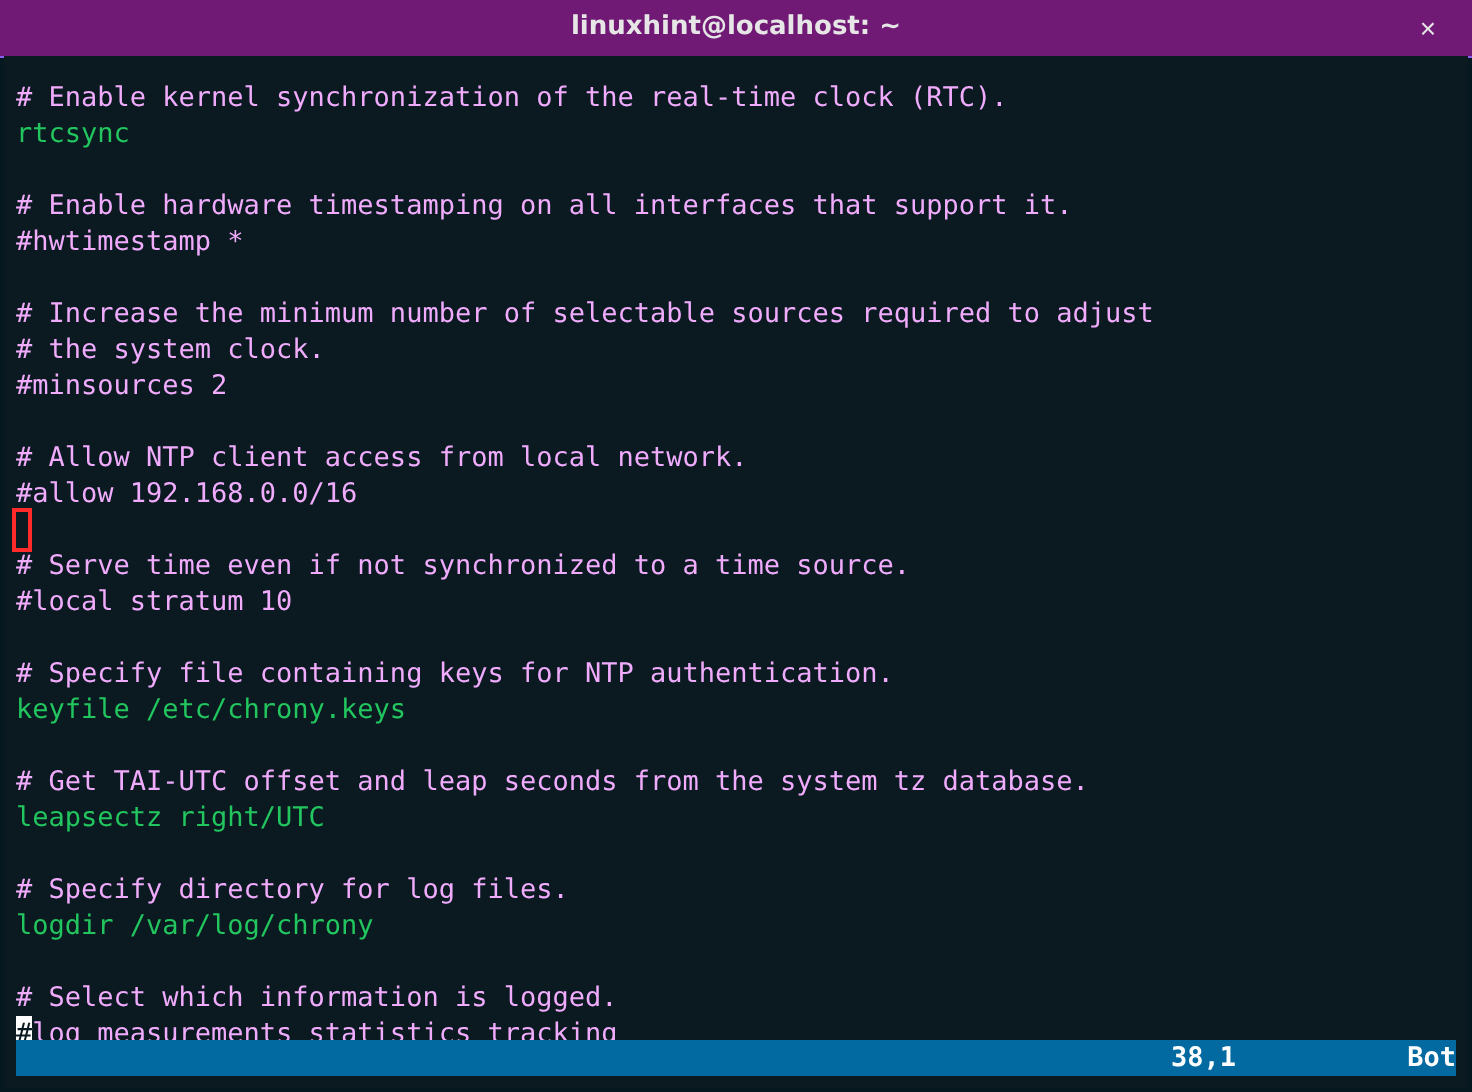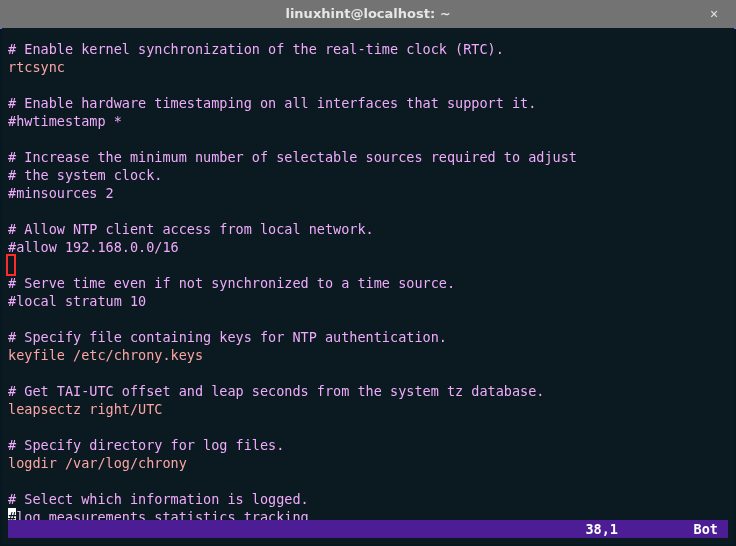--- a/index.html
+++ b/index.html
@@ -1,28 +1,28 @@
 <!DOCTYPE html>
 <html><head>
 <meta charset="utf-8">
 <style>
   html,body{margin:0;padding:0;width:736px;height:546px;background:#05181f;font-family:"DejaVu Sans Mono","Liberation Mono",monospace;font-size:13.5px;line-height:18px;overflow:hidden;color:#e6e6e6}
-  .titlebar{height:28px;background:#737373;display:flex;align-items:center;justify-content:center;position:relative;border-bottom:1px solid #8b5cf6}
+  .titlebar{height:28px;background:#701a75;display:flex;align-items:center;justify-content:center;position:relative;border-bottom:1px solid #8b5cf6}
   .title{color:#e6e6e6;font-family:"DejaVu Sans",sans-serif;font-size:13px;font-weight:bold}
   .closebtn{position:absolute;right:8px;top:0;height:28px;width:28px;display:flex;align-items:center;justify-content:center;color:#e6e6e6;font-family:sans-serif;font-size:14px;cursor:pointer}
   .term{position:absolute;left:2px;top:28px;right:2px;bottom:2px;background:#0a1a20;padding:12px 6px 6px 6px;box-sizing:border-box}
   .lines{white-space:pre}
   .cmt{color:#f0abfc}
-  .txt{color:#fca5a5}
+  .txt{color:#22c55e}
   .hl{position:absolute;border:2px solid #ff2a2a;pointer-events:none;box-sizing:border-box}
   .cursor{position:absolute;width:9px;height:17px;background:#ffffff}
   .cursorchar{position:absolute;color:#0a1a20;background:transparent}
-  .statusbar{position:absolute;left:6px;right:6px;bottom:6px;height:18px;background:#4c1d95;color:#ffffff;font-weight:bold}
+  .statusbar{position:absolute;left:6px;right:6px;bottom:6px;height:18px;background:#0369a1;color:#ffffff;font-weight:bold}
   .statusbar .pos{position:absolute;right:110px}
-  .statusbar .bot{position:absolute;right:10px}
+  .statusbar .bot{position:absolute;right:0}
 </style>
 </head>
 <body>
 
 <div class="titlebar">
   <span class="title">linuxhint@localhost: ~</span>
   <span class="closebtn">×</span>
 </div>
 
 <div class="term">

